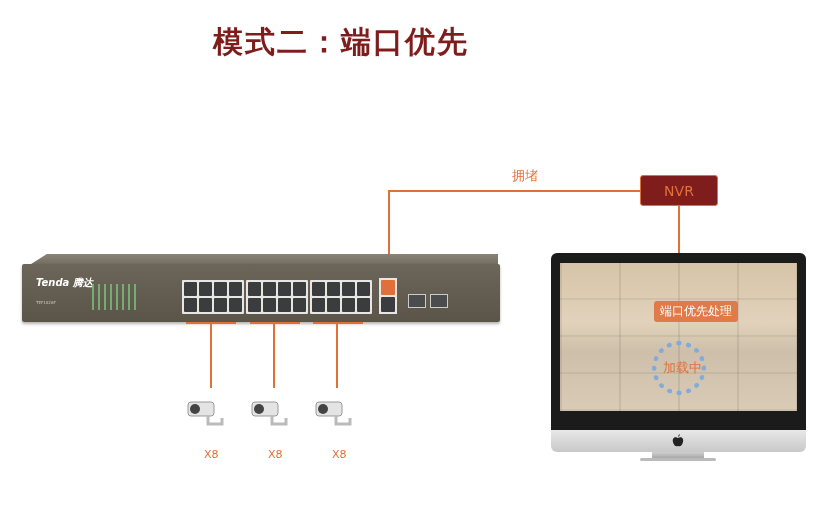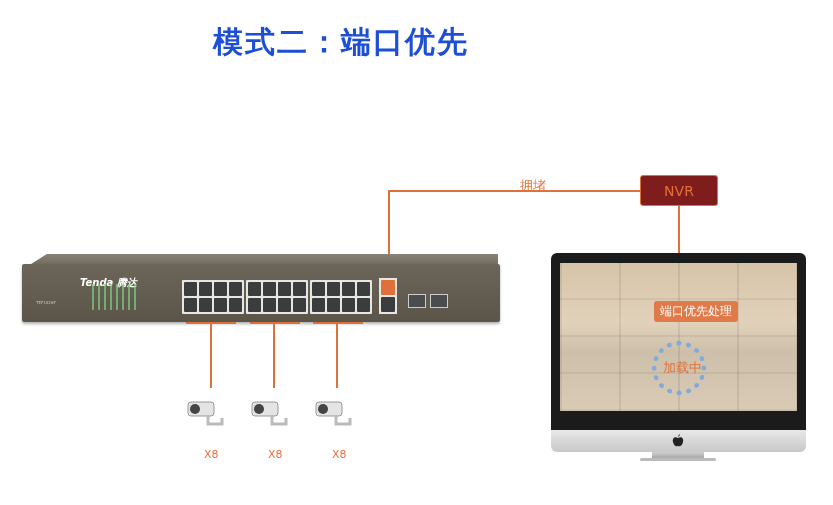--- a/index.html
+++ b/index.html
@@ -1,24 +1,24 @@
 <!DOCTYPE html>
 <html><head>
 <meta charset="utf-8">
 <style>
   html,body{margin:0;padding:0;background:#ffffff;}
   body{width:833px;height:505px;position:relative;overflow:hidden;font-family:"DejaVu Sans",sans-serif;}
-  .title{position:absolute;left:0;width:682px;top:22px;text-align:center;font-size:30px;font-weight:bold;color:#1d4ed8;letter-spacing:2px;}
+  .title{position:absolute;left:0;width:682px;top:22px;text-align:center;font-size:30px;font-weight:bold;color:#7f1d1d;letter-spacing:2px;}
   .line{position:absolute;background:#e0703a;}
   .label{position:absolute;color:#e0703a;font-size:13px;}
   .nvr{position:absolute;left:640px;top:175px;width:76px;height:29px;border:1.5px solid #e0703a;border-radius:3px;color:#e0703a;font-size:14px;display:flex;align-items:center;justify-content:center;background:#7f1d1d;}
   
   .switch-top{position:absolute;left:28px;top:254px;width:470px;height:12px;background:linear-gradient(#8a8478,#6f695e);clip-path:polygon(4% 0,100% 0,100% 100%,0 100%);}
   .switch{position:absolute;left:22px;top:264px;width:478px;height:58px;background:linear-gradient(#6b655a,#5a5449);border-radius:2px;box-shadow:0 2px 3px rgba(0,0,0,.3);}
-  .brand{position:absolute;left:14px;top:12px;color:#fff;font-size:10px;font-weight:bold;font-style:italic;margin-left:44px;}
+  .brand{position:absolute;left:14px;top:12px;color:#fff;font-size:10px;font-weight:bold;font-style:italic;}
   .model{position:absolute;left:14px;top:36px;color:#cfc9bd;font-size:4px;}
   .leds{position:absolute;left:70px;top:20px;width:48px;height:26px;background:repeating-linear-gradient(90deg,#7fcf7f 0 2px,transparent 2px 6px);opacity:.7;}
   .portgroup{position:absolute;top:16px;width:62px;height:34px;background:#e8e6e2;border-radius:1px;display:grid;grid-template-columns:repeat(4,1fr);gap:2px;padding:2px;box-sizing:border-box;}
   .port{background:#3a3c3e;border-radius:1px;}
   .uplink{position:absolute;left:357px;top:14px;width:18px;height:36px;background:#e8e6e2;display:grid;grid-template-rows:1fr 1fr;gap:2px;padding:2px;box-sizing:border-box;}
   .sfp{position:absolute;top:30px;width:16px;height:12px;background:#4a4c4e;border:1px solid #ccc;}
   
   .cam{position:absolute;width:44px;height:34px;}
   .cam-label{position:absolute;font-size:11px;color:#e0703a;text-align:center;}
   
@@ -35,21 +35,21 @@
   .spinner{position:absolute;left:92px;top:78px;width:54px;height:54px;border-radius:50%;border:5px dotted #7aa8e0;box-sizing:border-box;opacity:.9;}
 </style>
 </head>
 <body>
 
 <div class="title">模式二：端口优先</div>
 
 <div class="line" style="left:388px;top:190px;width:2px;height:72px;"></div>
 <div class="line" style="left:388px;top:190px;width:253px;height:2px;"></div>
 <div class="line" style="left:678px;top:204px;width:2px;height:52px;"></div>
-<div class="label" style="left:512px;top:177px;margin-left:8px;">拥堵</div>
+<div class="label" style="left:512px;top:167px;">拥堵</div>
 <div class="nvr">NVR</div>
 
 <div class="switch-top"></div>
 <div class="switch">
   <div class="brand">Tenda 腾达</div>
   <div class="model">TEF1026F</div>
   <div class="leds"></div>
   <div class="portgroup" style="left:160px;">
       <div class="port"></div>
       <div class="port"></div>

